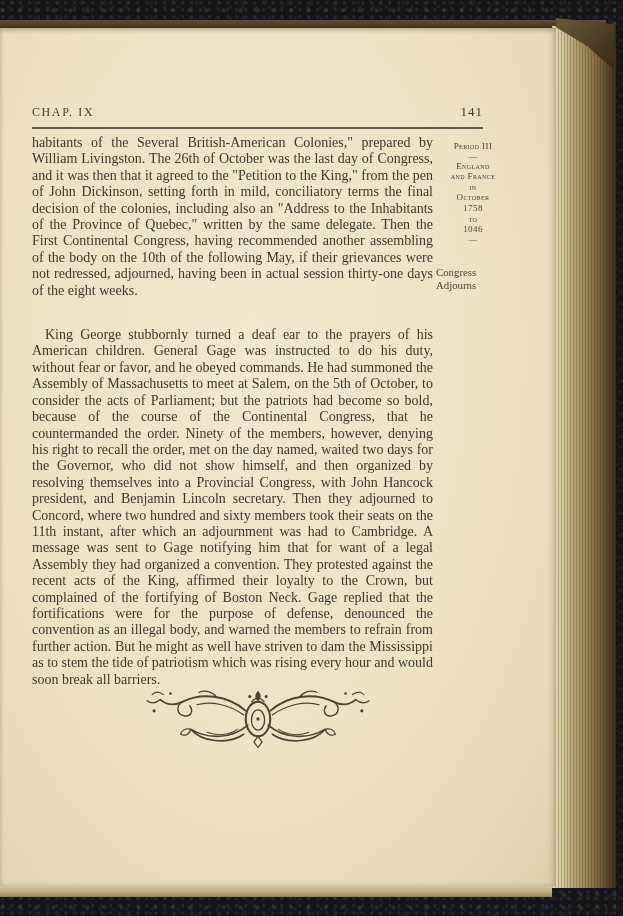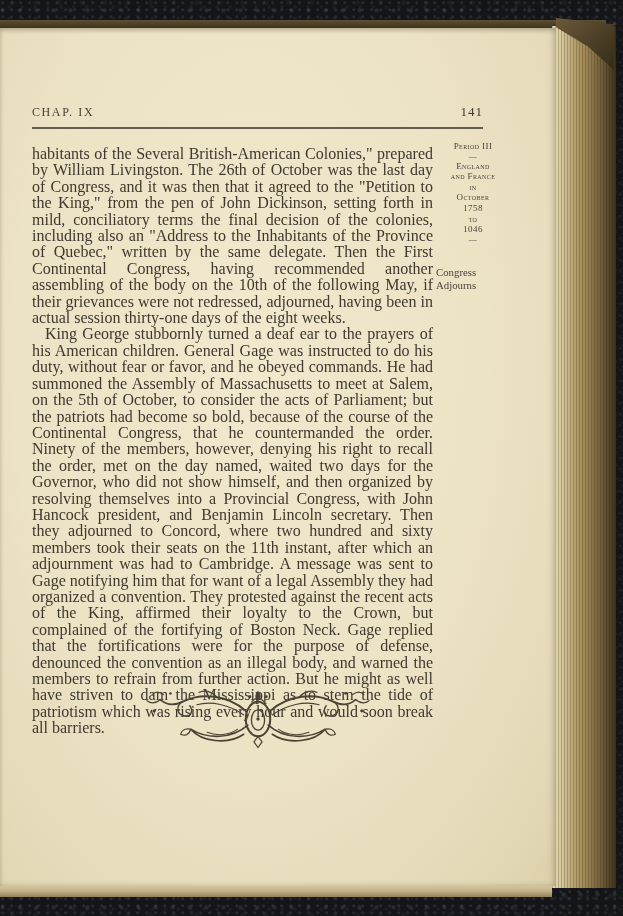--- a/index.html
+++ b/index.html
@@ -53,26 +53,26 @@
   }
   .chapter{font-size:12px;letter-spacing:1.6px;color:#474135;}
   .head-title{font-size:13.5px;letter-spacing:3px;color:#3e382e;}
   .pagenum{font-size:13px;letter-spacing:1px;color:#3e382e;}
   .head-rule{
     position:absolute;left:32px;top:99px;width:451px;height:2px;
     background:#4a443a;opacity:.85;
   }
   
   .body-text{
-    position:absolute;left:32px;top:118px;width:401px;
-    font-size:16px;line-height:16.4px;text-align:justify;
+    position:absolute;left:32px;top:107px;width:401px;
+    font-size:14px;line-height:16.4px;text-align:justify;
     color:#3e382e;
   }
   .body-text p{margin:0;}
-  .body-text p.indented{text-indent:13px;}
+  .body-text p.indented{text-indent:13px;margin-top:28px;}
   
   .mn{position:absolute;left:436px;width:74px;color:#49433a;}
   .mn-period{top:113px;text-align:center;font-variant:small-caps;font-size:9px;line-height:10.6px;letter-spacing:.4px;}
   .mn-period .sep{font-size:8px;line-height:9px;}
   .mn-congress{top:212px;text-align:left;font-size:10.8px;line-height:13px;margin-top:26px;}
   .mn-revolt{top:441px;text-align:center;font-size:10.8px;line-height:12.2px;}
   .mn span{display:block;}
   
   .ornament{position:absolute;left:146px;top:656px;width:224px;height:70px;}
   .ornament svg{display:block;width:100%;height:100%;}

